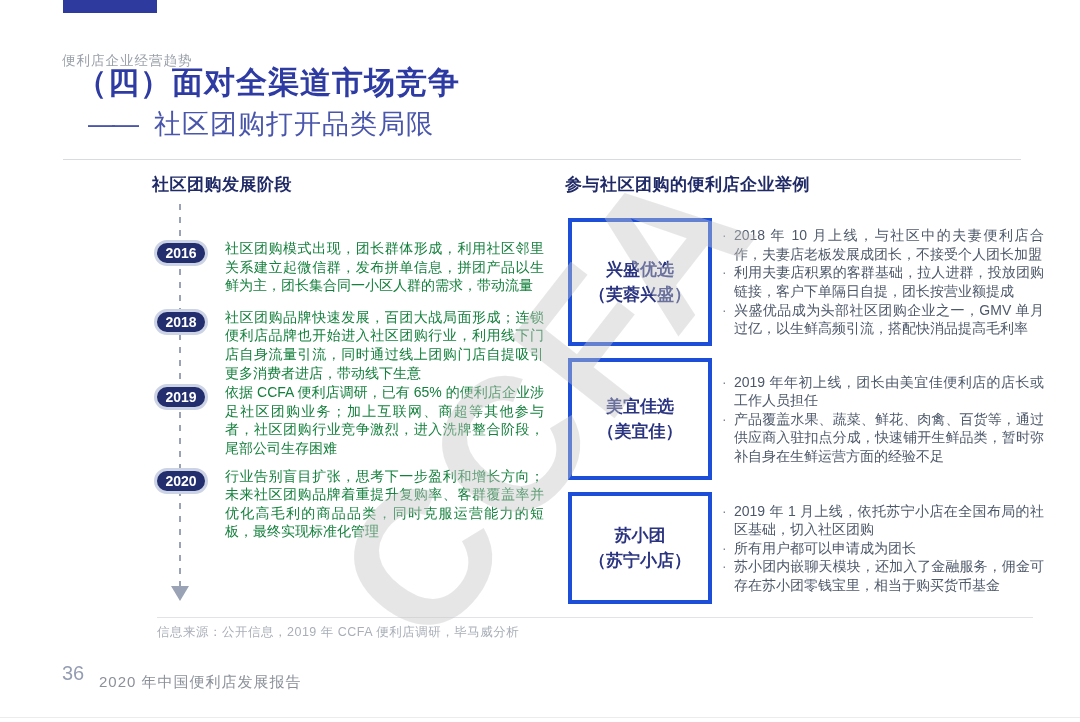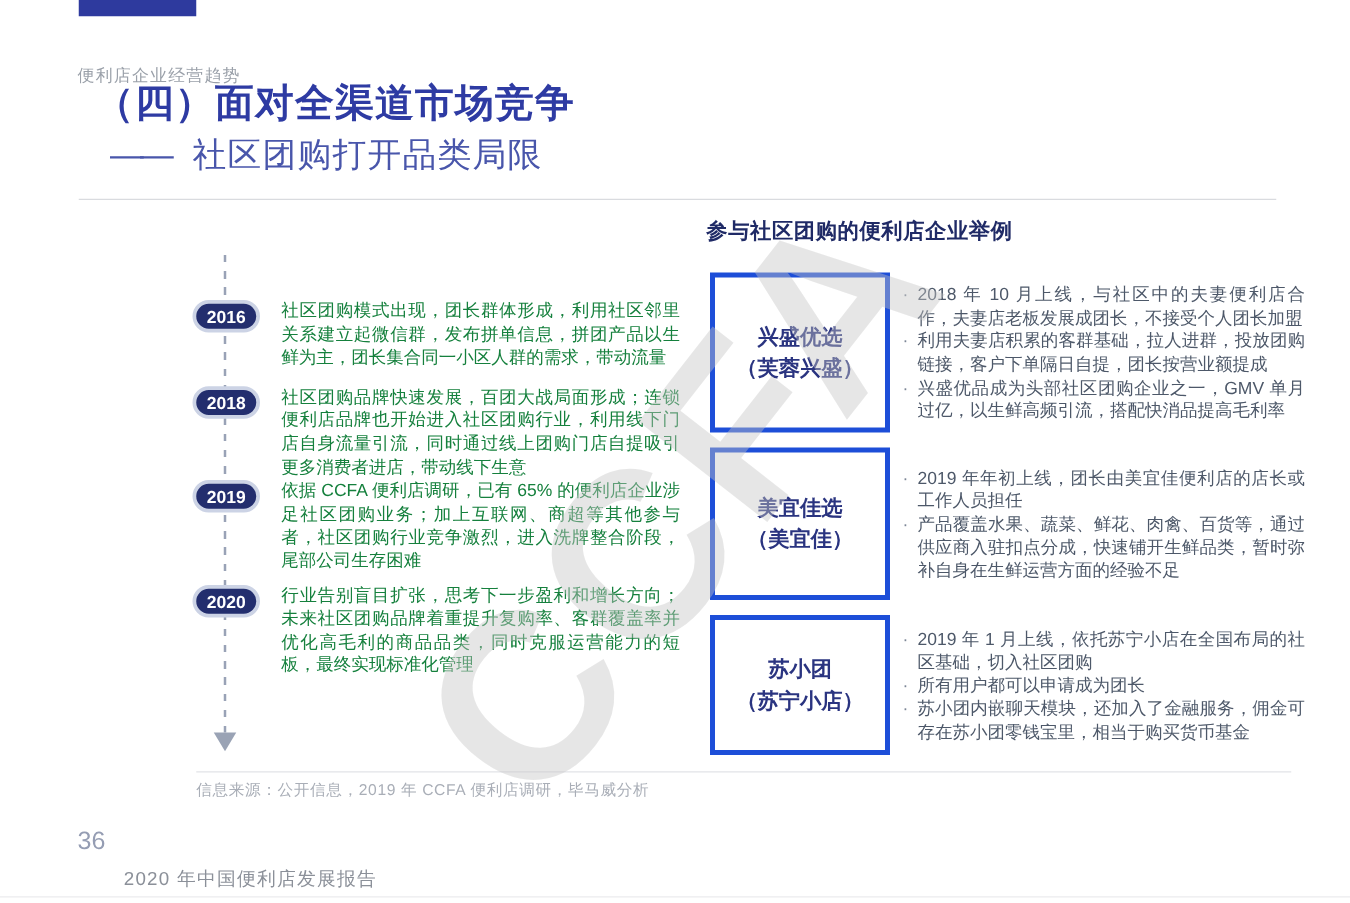--- a/index.html
+++ b/index.html
@@ -46,21 +46,21 @@
   .company-label{font-size:17px;font-weight:700;color:#2a3480;text-align:center;line-height:1.5;}
   .bullets{margin-left:10px;width:322px;}
   .bullet{display:flex;font-size:14px;line-height:18.6px;color:#4d5869;text-align:justify;}
   .bullet .dot{flex:none;width:12px;color:#7c8696;}
   .bullet .bullet-text{flex:1;}
 
   
   .source-rule{position:absolute;left:157px;top:617px;width:876px;height:1px;background:#e2e3e7;}
   .source-note{position:absolute;left:157px;top:624px;font-size:12.5px;color:#a9aeb7;letter-spacing:0.5px;}
   .page-num{position:absolute;left:62px;top:662px;font-size:20px;color:#959db3;}
-  .report-title{position:absolute;left:99px;top:694px;font-size:15px;color:#8b9099;letter-spacing:1px;}
+  .report-title{position:absolute;left:99px;top:673px;font-size:15px;color:#8b9099;letter-spacing:1px;}
   .bottom-edge{position:absolute;left:0;top:717px;width:1080px;height:1px;background:#ececee;}
 
   
   .watermark{position:absolute;left:215px;top:130px;width:660px;height:540px;
     display:flex;align-items:center;justify-content:center;z-index:6;pointer-events:none;
     transform:rotate(-52deg);font-size:190px;font-weight:600;color:#c6c6c6;opacity:0.42;letter-spacing:6px;}
 </style>
 </head>
 <body>
 
@@ -70,20 +70,21 @@
   <div class="tagline">便利店企业经营趋势</div>
 
   <div class="title1">（四）面对全渠道市场竞争</div>
   <div class="title2">
     <span class="dash">——</span>
     <span>社区团购打开品类局限</span>
   </div>
 
   <div class="rule-top"></div>
 
+  <div class="col-heading left">社区团购发展阶段</div>
   <div class="col-heading right">参与社区团购的便利店企业举例</div>
 
   <div class="tl-line"></div>
   <div class="tl-arrow"></div>
 
   <div class="tl-entries">
 
   <div class="tl-entry">
         <div class="badge-col">
           <span class="year-badge">2016</span>

